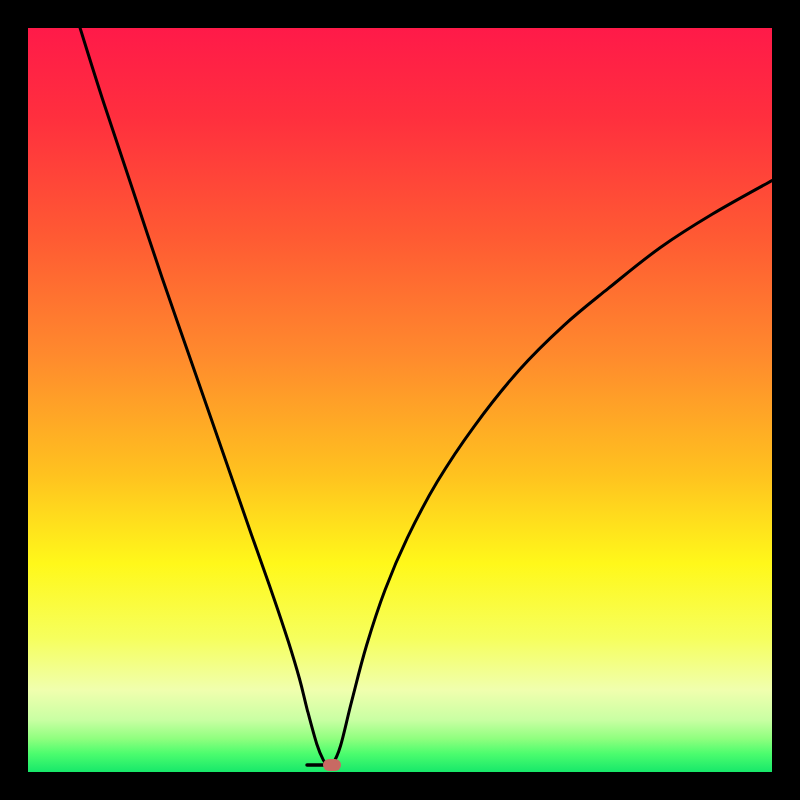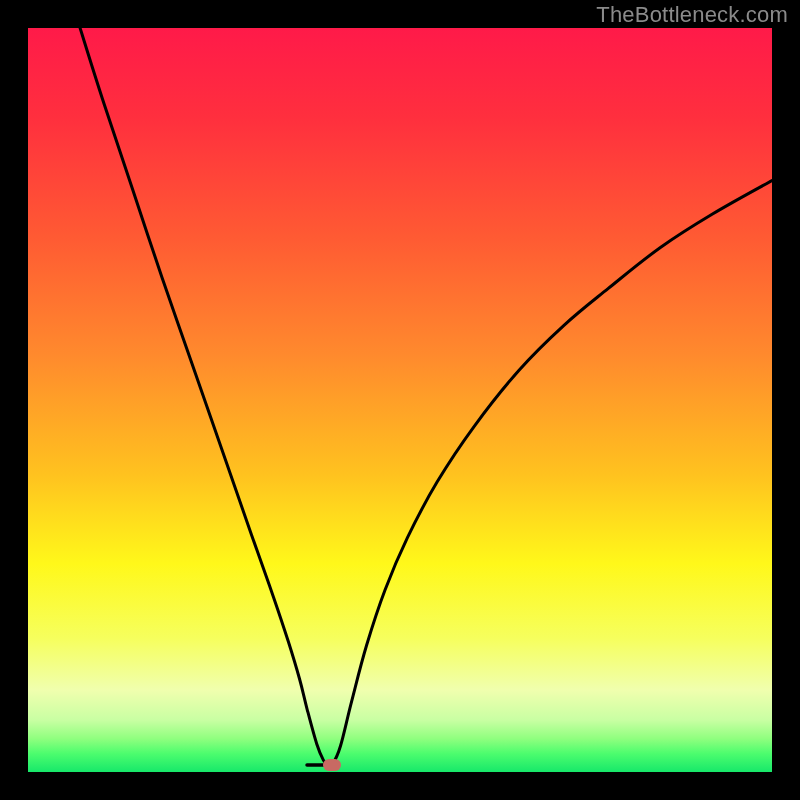--- a/index.html
+++ b/index.html
@@ -49,21 +49,20 @@
     border-radius: 6px;
     background: #c86a63;
     transform: translate(-50%, -50%);
   }
 </style>
 </head>
 <body>
 
 <div class="stage">
 
-  <div class="watermark">TheBottleneck.com</div>
 
   <div class="plot-area">
 
     <svg class="gradient" viewBox="0 0 744 744" preserveAspectRatio="none">
       <defs>
         <linearGradient id="bg-grad" x1="0" y1="0" x2="0" y2="1">
             <stop offset="0.00%" stop-color="#ff1a49"></stop>
             <stop offset="12.00%" stop-color="#ff2f3e"></stop>
             <stop offset="28.00%" stop-color="#ff5a33"></stop>
             <stop offset="44.00%" stop-color="#ff8a2d"></stop>

